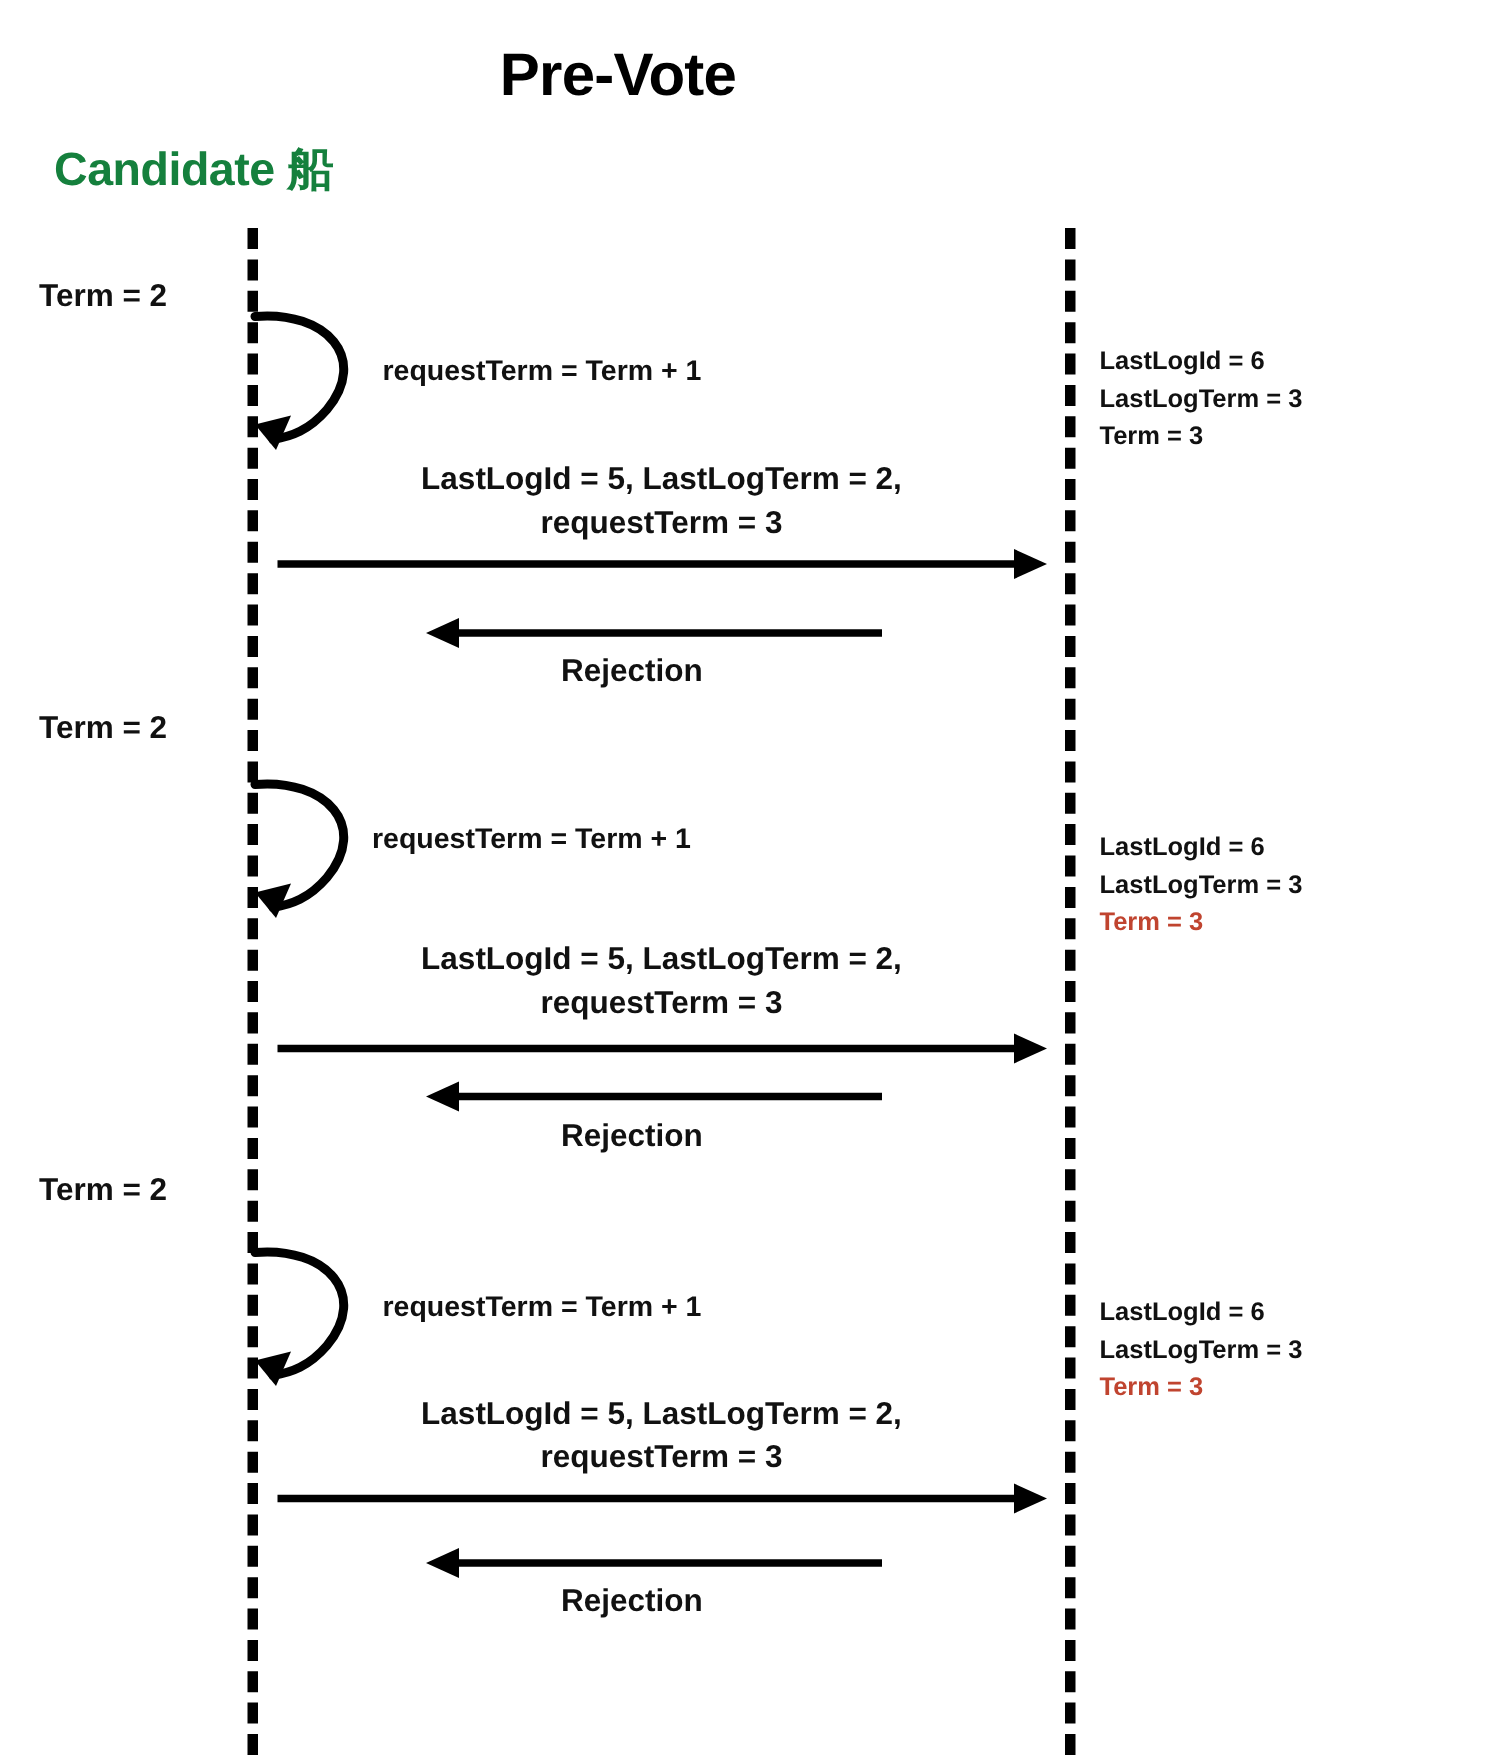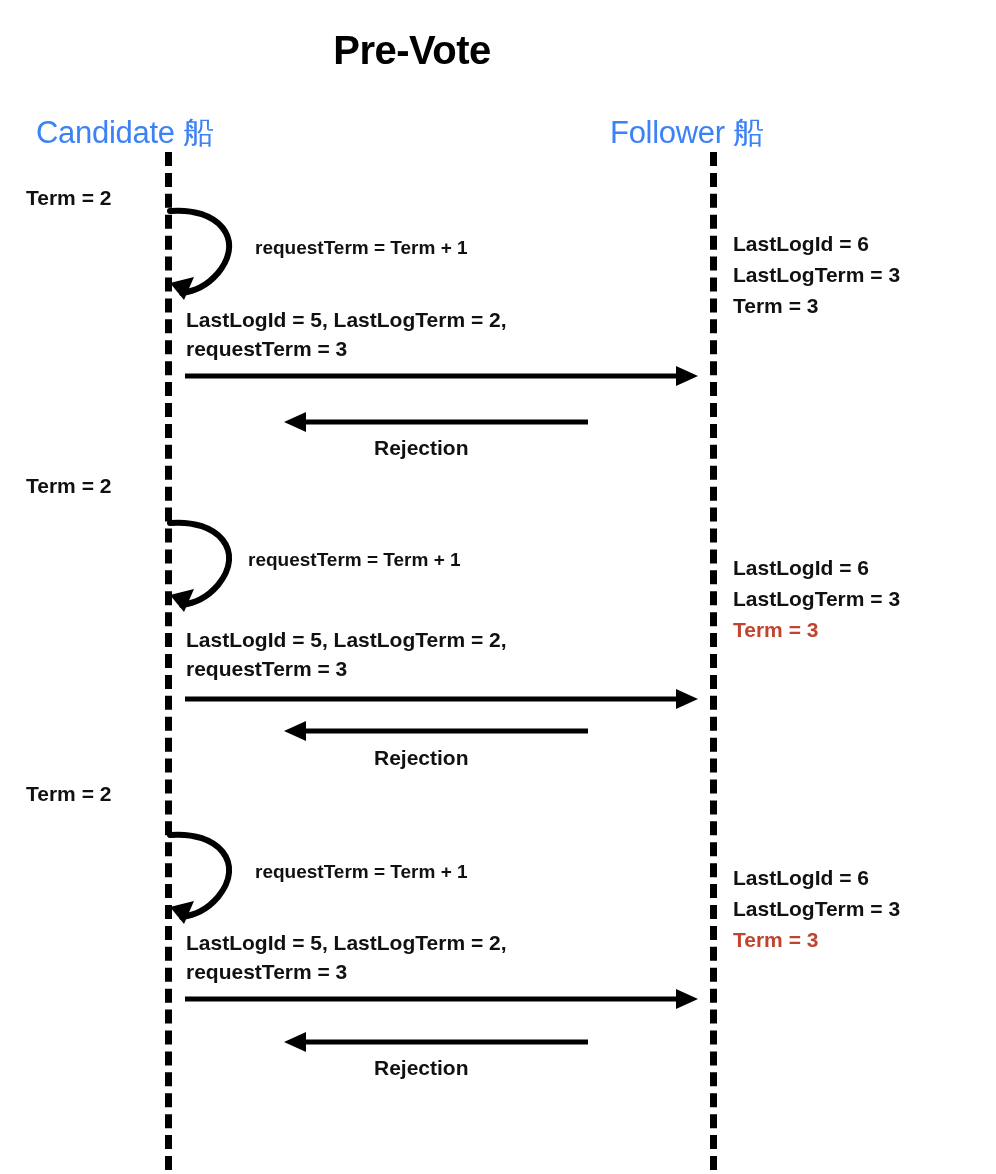--- a/index.html
+++ b/index.html
@@ -13,22 +13,22 @@
   #diagram{position:relative;width:996px;height:1174px;}
 
   .title{
     position:absolute;left:0;top:28px;width:824px;
     text-align:center;
     font-size:40px;font-weight:bold;letter-spacing:-0.5px;
     color:#000;
   }
   .actor{
     position:absolute;top:92px;
-    font-size:31px;font-weight:normal;letter-spacing:-0.3px;
-    color:#3b82f6;white-space:nowrap;margin-top:20px;
+    font-size:31px;font-weight:bold;letter-spacing:-0.3px;
+    color:#15803d;white-space:nowrap;
   }
   .actor.left{left:36px;}
   .actor.right{left:610px;}
 
   
   .lifeline{
     position:absolute;top:152px;height:1018px;width:0;
     border-left:7px dashed #000;
   }
   .lifeline.left{left:165px;}
@@ -36,55 +36,54 @@
 
   
   .term-label{
     position:absolute;
     font-size:21px;font-weight:bold;color:#111;white-space:nowrap;
   }
 
   
   .state-block{
     position:absolute;left:733px;
-    font-size:21px;font-weight:bold;line-height:1.48;
+    font-size:17px;font-weight:bold;line-height:1.48;
     color:#111;white-space:nowrap;
   }
   .state-block .hot{color:#C0442F;}
 
   .self-loop{position:absolute;left:160px;top:0;}
   .loop-label{
     position:absolute;
     font-size:19px;font-weight:bold;color:#111;white-space:nowrap;
   }
 
   .req-label{
     position:absolute;
     font-size:21px;font-weight:bold;color:#111;
-    line-height:1.38;
+    text-align:center;line-height:1.38;
     white-space:nowrap;
   }
 
   .arrow-fwd{position:absolute;}
   .arrow-back{position:absolute;}
 
   .rej-label{
     position:absolute;
     font-size:21px;font-weight:bold;color:#111;white-space:nowrap;text-align:center;
   }
 </style>
 </head>
 <body>
 
 <div id="diagram">
 
   <div class="title">Pre-Vote</div>
 
   <div class="actor left">Candidate 船</div>
-  <div class="actor right">Follower 船</div>
 
   <div class="lifeline left"></div>
   <div class="lifeline right"></div>
 
   <div class="term-label" style="left:26px;top:186px;width:128px;">Term = 2</div>
 
   <div class="self-loop" style="top:203px;">
     <svg width="110" height="100" viewBox="0 0 110 100">
       <path d="M 10 8 C 58 4, 86 36, 58 70 C 46 84, 34 88, 22 90" fill="none" stroke="#000" stroke-width="6" stroke-linecap="round"></path>
       <polygon points="24,97 34,74 10,80" fill="#000"></polygon>

